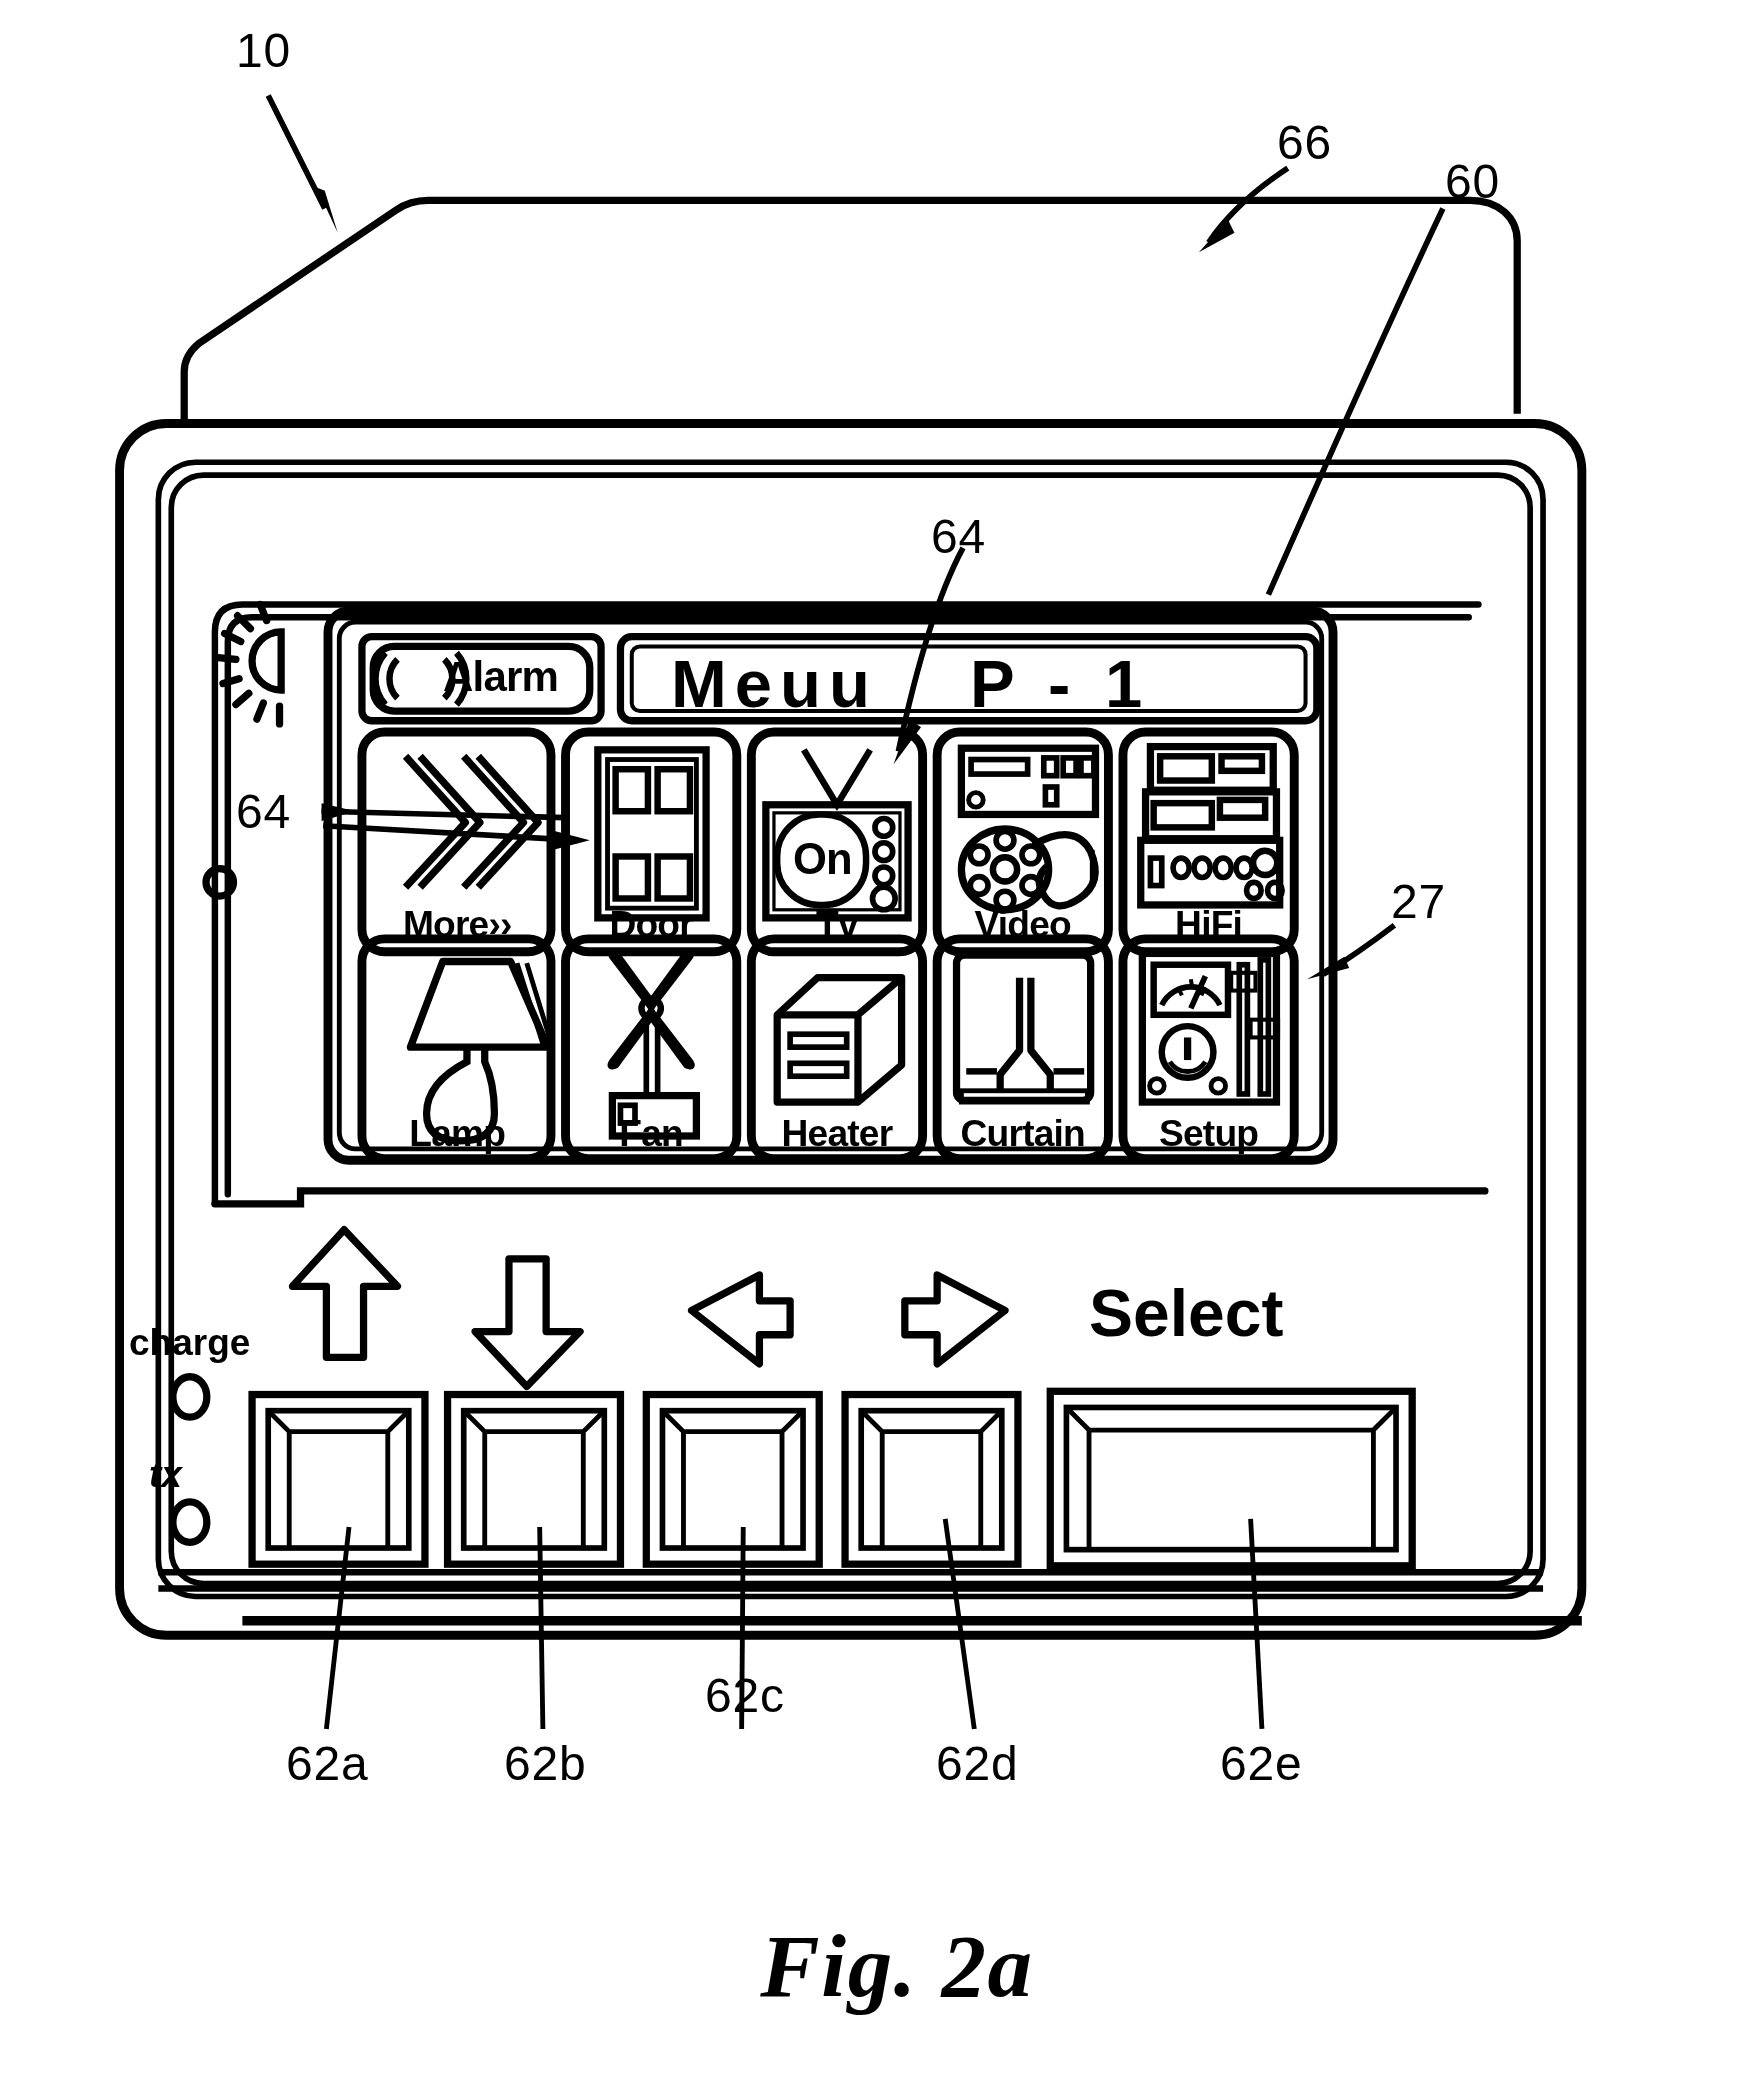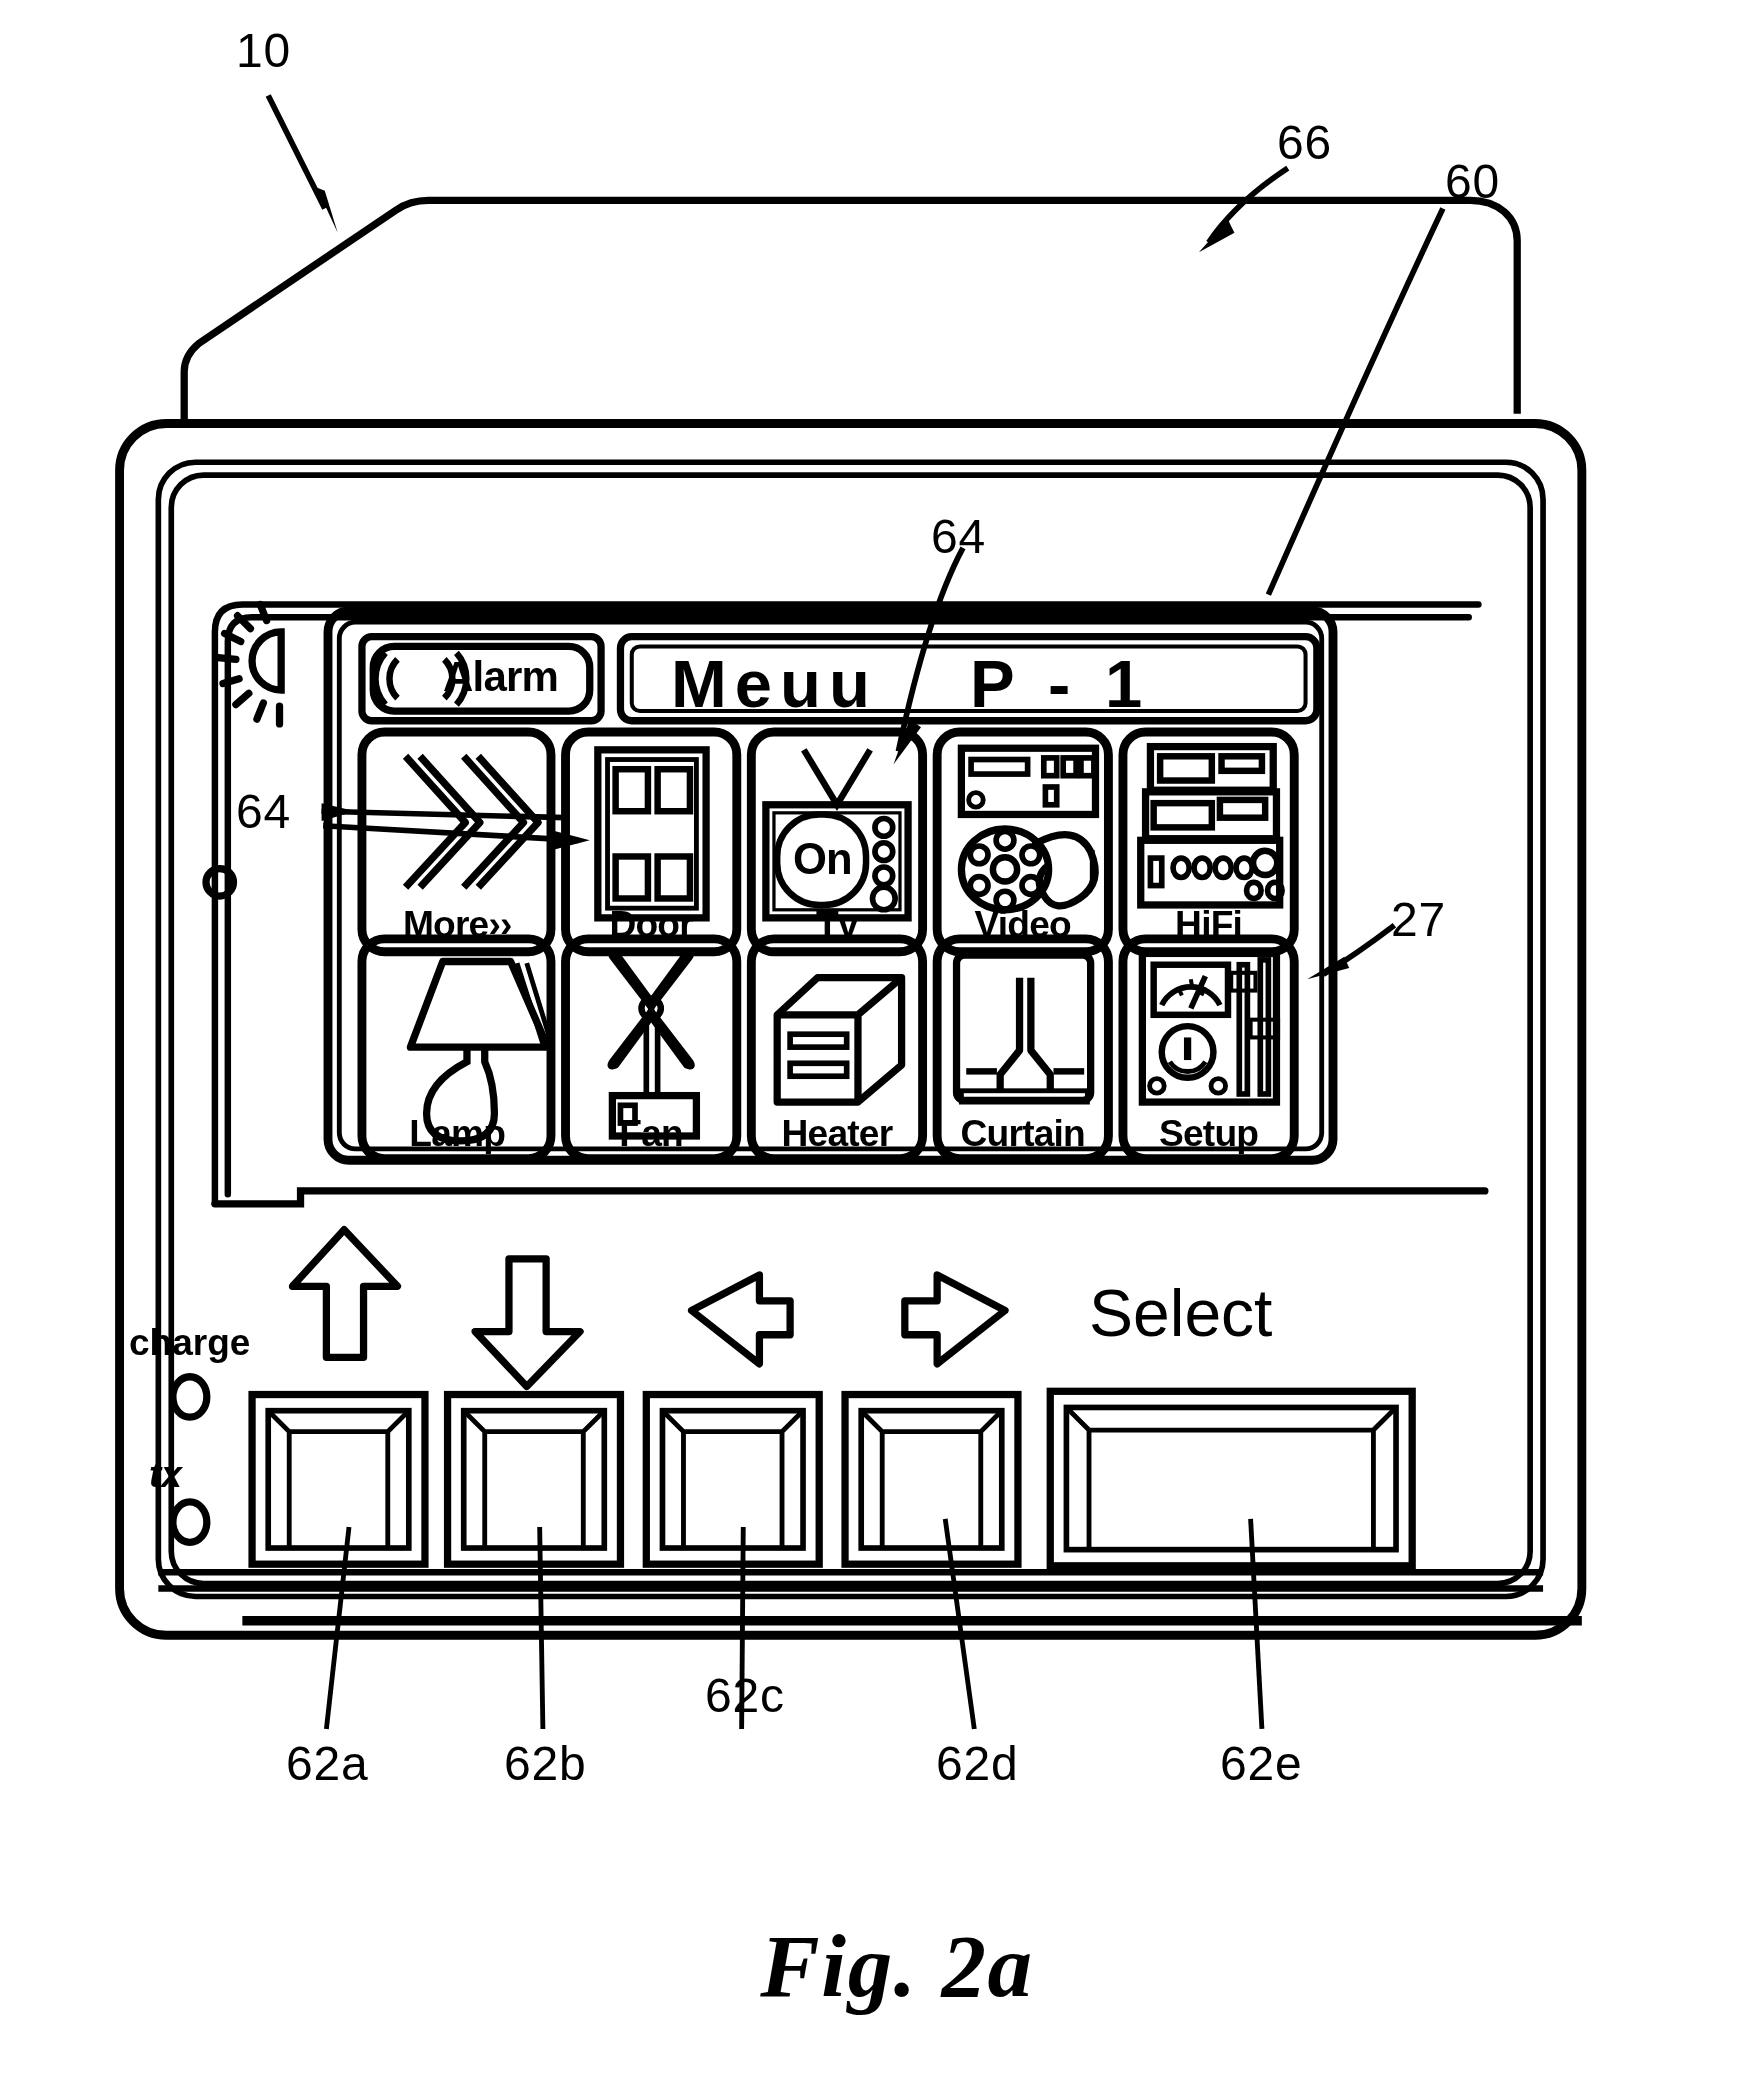--- a/index.html
+++ b/index.html
@@ -19,21 +19,21 @@
               font-size:42px;letter-spacing:-0.8px;}
   .menu-text{font-family:"Liberation Sans", sans-serif;font-weight:bold;
              font-size:67px;letter-spacing:8px;}
   .tile-label{font-family:"Liberation Sans", sans-serif;font-weight:bold;
               font-size:46px;letter-spacing:-1px;text-anchor:middle;}
 
   
   .panel-label{position:absolute;font-family:"Liberation Sans", sans-serif;
                font-weight:bold;font-size:37px;color:#000;white-space:nowrap;}
   .select-label{position:absolute;font-family:"Liberation Sans", sans-serif;
-                font-weight:normal;font-size:66px;color:#000;white-space:nowrap;}
+                font-weight:bold;font-size:66px;color:#000;white-space:nowrap;}
 
   
   .caption{position:absolute;left:0;right:0;top:1915px;text-align:center;
            font-family:"Liberation Serif", serif;font-style:italic;
            font-weight:bold;font-size:89px;letter-spacing:1.6px;color:#000;padding-left:32px;}
 
   .ink{fill:none;stroke:#000;}
 </style>
 </head>
 <body>
@@ -335,21 +335,21 @@
   <div class="panel-label" style="left:129px;top:1322px;">charge</div>
   <div class="panel-label" style="left:149px;top:1454px;font-style:italic;">tx</div>
 
   <div class="select-label" style="left:1089px;top:1275px;">Select</div>
 
   <div class="refnum" style="left:236px;top:22.6px;">10</div>
   <div class="refnum" style="left:1277px;top:115px;">66</div>
   <div class="refnum" style="left:1445px;top:154px;">60</div>
   <div class="refnum" style="left:931px;top:509px;">64</div>
   <div class="refnum" style="left:236px;top:784px;">64</div>
-  <div class="refnum" style="left:1391px;top:874px;margin-top:18px;">27</div>
+  <div class="refnum" style="left:1391px;top:874px;">27</div>
   <div class="refnum" style="left:286px;top:1736px;">62a</div>
   <div class="refnum" style="left:504px;top:1736px;">62b</div>
   <div class="refnum" style="left:705px;top:1668px;">62c</div>
   <div class="refnum" style="left:936px;top:1736px;">62d</div>
   <div class="refnum" style="left:1220px;top:1736px;">62e</div>
 
   <div class="caption">Fig. 2a</div>
 
 </div>
 

